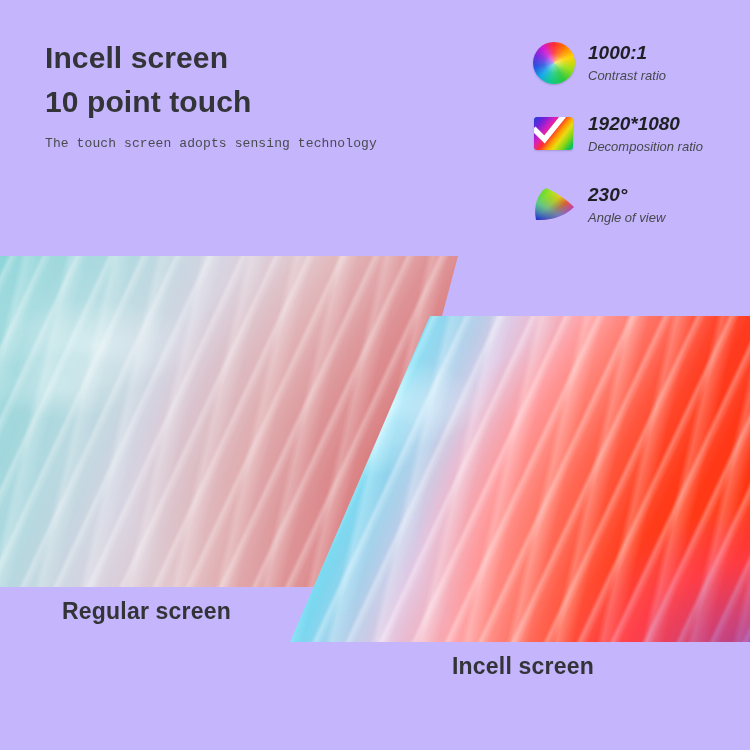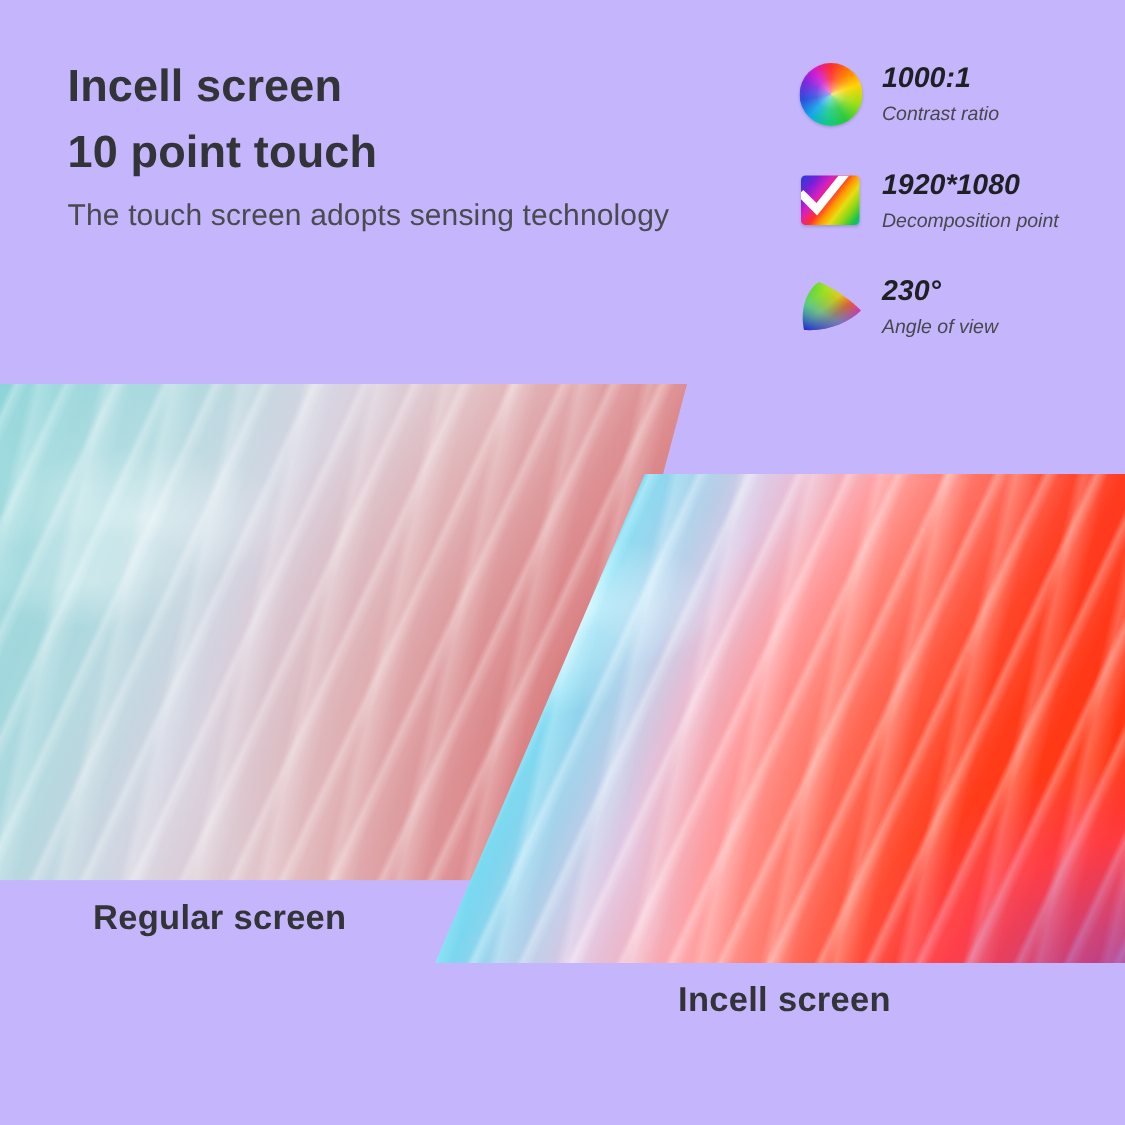--- a/index.html
+++ b/index.html
@@ -10,22 +10,22 @@
   }
   .stage{position:absolute;inset:0;width:750px;height:750px;overflow:hidden;background:#c4b5fd;}
 
   
   .headline{position:absolute;left:45px;top:36px;width:480px;}
   .h-line{
     font-size:30px;font-weight:700;color:#333437;letter-spacing:.1px;
     line-height:44px;white-space:nowrap;
   }
   .sub{
-    margin-top:9px;font-size:20px;font-weight:400;color:#4a4b4e;
-    letter-spacing:.1px;white-space:nowrap;line-height:22px;
+    margin-top:9px;font-size:13px;font-weight:400;color:#4a4b4e;
+    letter-spacing:.1px;white-space:nowrap;line-height:22px;font-family:Liberation Mono, monospace;
   }
 
   
   .features{position:absolute;left:531px;top:40px;width:215px;font-style:italic;}
   .feat{display:flex;align-items:center;margin-bottom:25px;}
   .feat:last-child{margin-bottom:0;}
   .feat-ico{width:46px;height:46px;flex:0 0 46px;margin-right:11px;position:relative;}
   .feat-txt{min-width:0;}
   .feat-val{font-size:19px;font-weight:700;color:#1f2023;line-height:23px;white-space:nowrap;}
   .feat-lab{font-size:13px;font-weight:400;color:#47484b;line-height:19px;margin-top:2px;white-space:nowrap;}
@@ -150,21 +150,21 @@
       <div class="feat-ico">
         <div class="ico-sq">
           <svg width="39" height="33" viewBox="0 0 39 33">
             <path d="M2 14 L11 22 L30 -2 L38 -2 L38 33 L12 33 Z" fill="#ffffff" opacity="0"></path>
             <path d="M1.5 13.5 L10.5 22.5 L31 -3" fill="none" stroke="#ffffff" stroke-width="5.5" stroke-linecap="square" stroke-linejoin="miter"></path>
           </svg>
         </div>
       </div>
       <div class="feat-txt">
         <div class="feat-val">1920*1080</div>
-        <div class="feat-lab">Decomposition point</div>
+        <div class="feat-lab">Decomposition ratio</div>
       </div>
     </div>
 
     <div class="feat">
       <div class="feat-ico">
         <div class="ico-wedge">
           <svg width="44" height="38" viewBox="0 0 44 38">
             <defs>
               <linearGradient id="wg" x1="0%" y1="0%" x2="100%" y2="100%">
                 <stop offset="0%" stop-color="#3ad62a"></stop>

